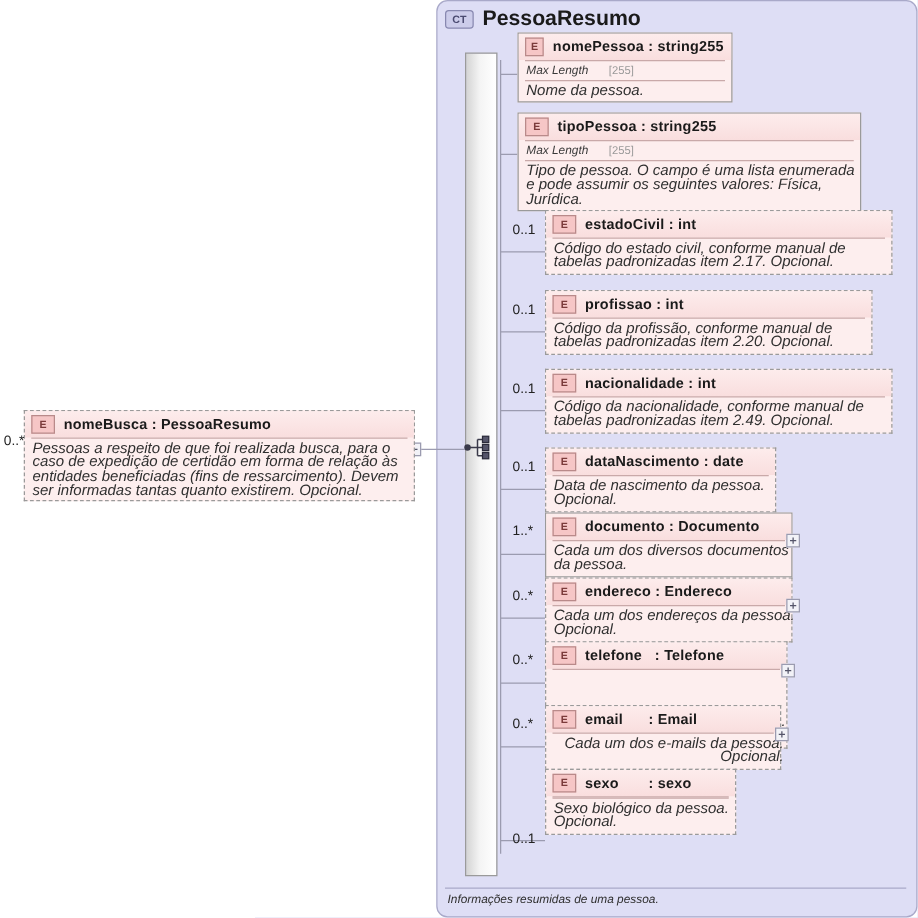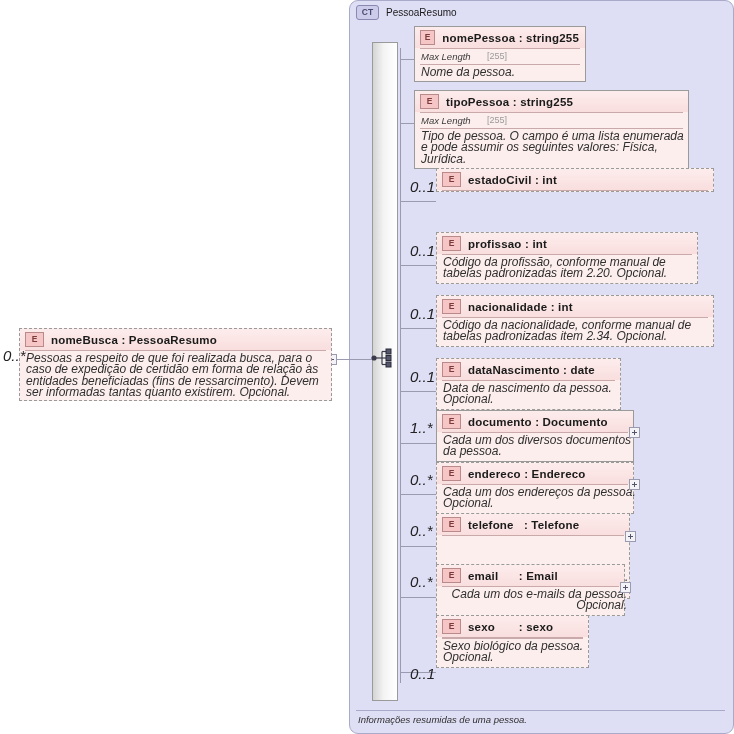--- a/index.html
+++ b/index.html
@@ -30,21 +30,21 @@
     font-family:"Liberation Sans", sans-serif;
   }
   .ename{font-weight:bold;font-size:11.5px;color:#1a1a1a;letter-spacing:.2px;white-space:pre;}
   .sep{height:0;border-top:1px solid #c9a9a9;margin:0 5px;}
   .facet{display:flex;padding:2px 20px 2px 6px;font-style:italic;font-size:9.5px;color:#3a3a3a;}
   .facet .fl{min-width:66px;}
   .facet .fv{color:#9a9a9a;font-style:normal;font-size:9px;white-space:pre-line;line-height:11px;}
   .desc{padding:2px 6px 3px 6px;font-style:italic;font-size:12px;color:#2f2f2f;line-height:11.4px;}
 
   
-  .occ{position:absolute;font-style:italic;font-size:15px;color:#222;text-align:right;}
+  .occ{position:absolute;font-size:11px;color:#222;text-align:right;}
 
   
   .hline{position:absolute;height:0;border-top:1px solid #9b9bb0;}
   .vline{position:absolute;width:0;border-left:1px solid #9b9bb0;}
 
   
   .tgl{position:absolute;width:11px;height:11px;box-sizing:border-box;
        border:1px solid #9b9bb0;background:#f2f2f7;}
   .tgl:before{content:"";position:absolute;left:2px;top:4px;width:5px;height:1px;background:#55556a;}
   .tgl.plus:after{content:"";position:absolute;left:4px;top:2px;width:1px;height:5px;background:#55556a;}
@@ -56,21 +56,21 @@
     border-top-left-radius:9px;border-bottom-left-radius:9px;
     border-top-right-radius:9px;border-bottom-right-radius:9px;
     box-sizing:border-box;
   }
   #ct-head{position:absolute;left:6px;top:4px;display:flex;align-items:center;gap:7px;}
   .badge-ct{
     display:inline-block;width:21px;height:13px;line-height:12px;text-align:center;
     font-size:8.5px;font-weight:bold;color:#4a4a70;
     background:#ccccea;border:1px solid #8888b0;border-radius:3px;
   }
-  #ct-title{font-weight:normal;font-size:10px;color:#1a1a1a;}
+  #ct-title{font-weight:bold;font-size:17px;color:#1a1a1a;}
   #ct-footline{position:absolute;left:6px;right:8px;top:709px;border-top:1px solid #a9a9c9;}
   #ct-footer{position:absolute;left:8px;top:713px;font-style:italic;font-size:9.5px;color:#2f2f2f;}
 
   
   #seq-bar{
     position:absolute;left:372px;top:42px;width:26px;height:659px;
     background:linear-gradient(to right,#d4d4d4 0%,#f4f4f4 45%,#ffffff 100%);
     border:1px solid #9a9a9a;box-sizing:border-box;
   }
   #seq-icon{position:absolute;left:371px;top:348px;width:26px;height:20px;}
@@ -152,40 +152,41 @@
         <div class="sep"></div>
         <div class="desc" style="width: 270px;">Tipo de pessoa. O campo é uma lista enumerada e pode assumir os seguintes valores: Física, Jurídica.</div>
       </div>
       <div class="hline" style="left: 400px; top: 201px; width: 36px;"></div>
       <div class="ebox dashed" style="left: 436px; top: 168px; width: 278px;">
         <div class="hdr">
           <span class="badge-e">E</span>
           <span class="ename">estadoCivil : int</span>
         </div>
         <div class="sep"></div>
+        <div class="desc" style="width: 273px;">Código do estado civil, conforme manual de tabelas padronizadas item 2.17. Opcional.</div>
       </div>
       <div class="occ" style="left: 410px; top: 178px;">0..1</div>
       <div class="hline" style="left: 400px; top: 265px; width: 36px;"></div>
       <div class="ebox dashed" style="left: 436px; top: 232px; width: 262px;">
         <div class="hdr">
           <span class="badge-e">E</span>
           <span class="ename">profissao : int</span>
         </div>
         <div class="sep"></div>
         <div class="desc" style="width: 257px;">Código da profissão, conforme manual de tabelas padronizadas item 2.20. Opcional.</div>
       </div>
       <div class="occ" style="left: 410px; top: 242px;">0..1</div>
       <div class="hline" style="left: 400px; top: 328px; width: 36px;"></div>
       <div class="ebox dashed" style="left: 436px; top: 295px; width: 278px;">
         <div class="hdr">
           <span class="badge-e">E</span>
           <span class="ename">nacionalidade : int</span>
         </div>
         <div class="sep"></div>
-        <div class="desc" style="width: 273px;">Código da nacionalidade, conforme manual de tabelas padronizadas item 2.34. Opcional.</div>
+        <div class="desc" style="width: 273px;">Código da nacionalidade, conforme manual de tabelas padronizadas item 2.49. Opcional.</div>
       </div>
       <div class="occ" style="left: 410px; top: 305px;">0..1</div>
       <div class="hline" style="left: 400px; top: 391px; width: 36px;"></div>
       <div class="ebox dashed" style="left: 436px; top: 358px; width: 185px;">
         <div class="hdr">
           <span class="badge-e">E</span>
           <span class="ename">dataNascimento : date</span>
         </div>
         <div class="sep"></div>
         <div class="desc" style="width: 180px;">Data de nascimento da pessoa. Opcional.</div>

